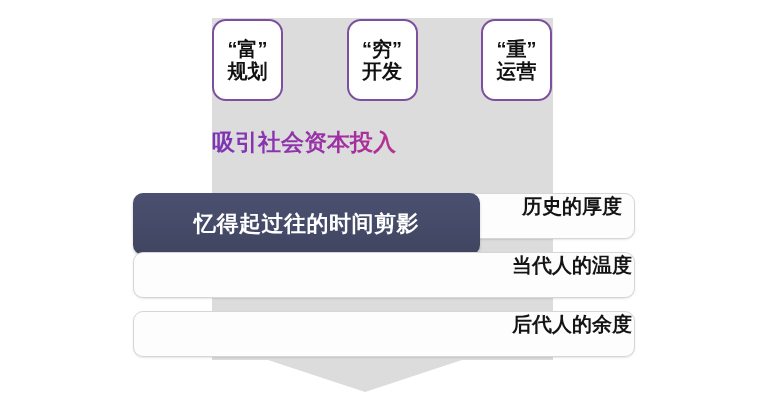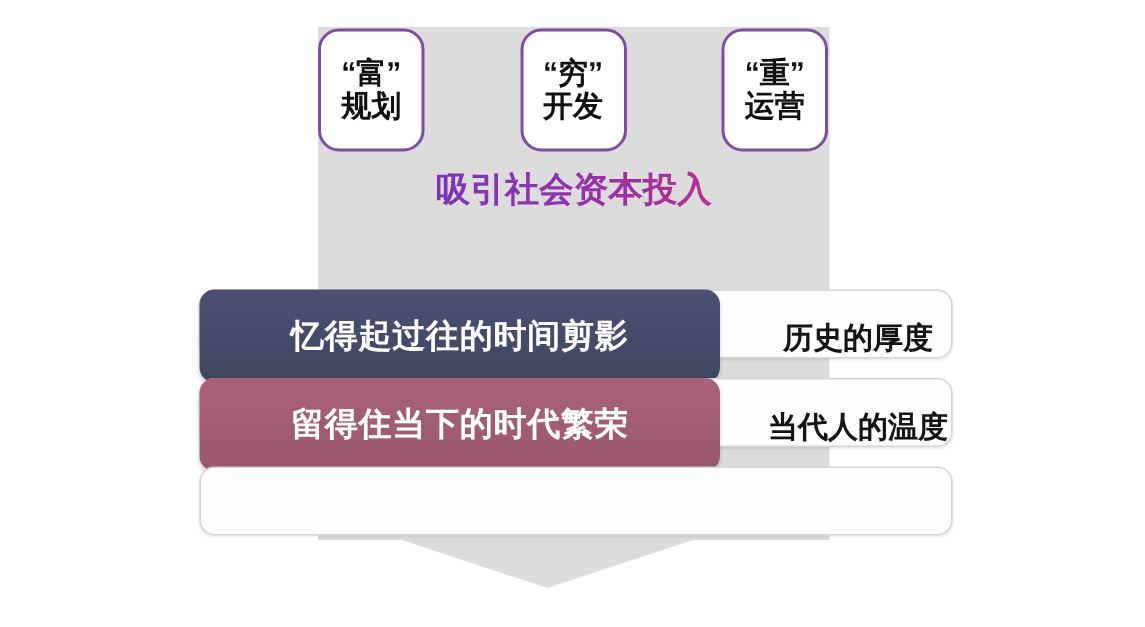--- a/index.html
+++ b/index.html
@@ -64,21 +64,21 @@
   .top-box .tb-line.l2 { font-size: 20px; }
 
   
   #slogan {
     position: absolute;
     left: 212px;
     top: 112px;
     width: 341px;
     height: 62px;
     display: flex;
-    flex-direction: column;
+    flex-direction: row;
     align-items: center;
     justify-content: space-between;
     z-index: 3;
   }
   #slogan .sl-line {
     font-size: 23px;
     font-weight: bold;
     line-height: 1.28;
     white-space: nowrap;
     background: linear-gradient(90deg, #7b35b5 0%, #8e34ae 40%, #a22f9f 75%, #b8338f 100%);
@@ -134,21 +134,21 @@
     white-space: nowrap;
     letter-spacing: 0.5px;
   }
 
   .row-right {
     position: absolute;
     left: 347px; top: 0;
     width: 184px;
     height: 46px;
     display: flex;
-    align-items: flex-end;
+    align-items: flex-start;
     justify-content: center;
   }
   .row-right .right-text {
     color: #141414;
     font-size: 20px;
     font-weight: bold;
     white-space: nowrap;
   }
 
   
@@ -195,27 +195,27 @@
       <div class="row-pill pill-1">
         <span class="pill-text">忆得起过往的时间剪影</span>
       </div>
       <div class="row-right">
         <span class="right-text">历史的厚度</span>
       </div>
     </div>
 
     <div class="row">
       <div class="row-white"></div>
-      <div class="row-pill pill-2">
-        <span class="pill-text">留得住当下的时代繁荣</span>
-      </div>
       <div class="row-right">
         <span class="right-text">当代人的温度</span>
       </div>
     </div>
 
     <div class="row">
       <div class="row-white"></div>
+      <div class="row-right">
+        <span class="right-text">后代人的余度</span>
+      </div>
     </div>
 
   </div>
 
 </div>
 
 </body></html>

